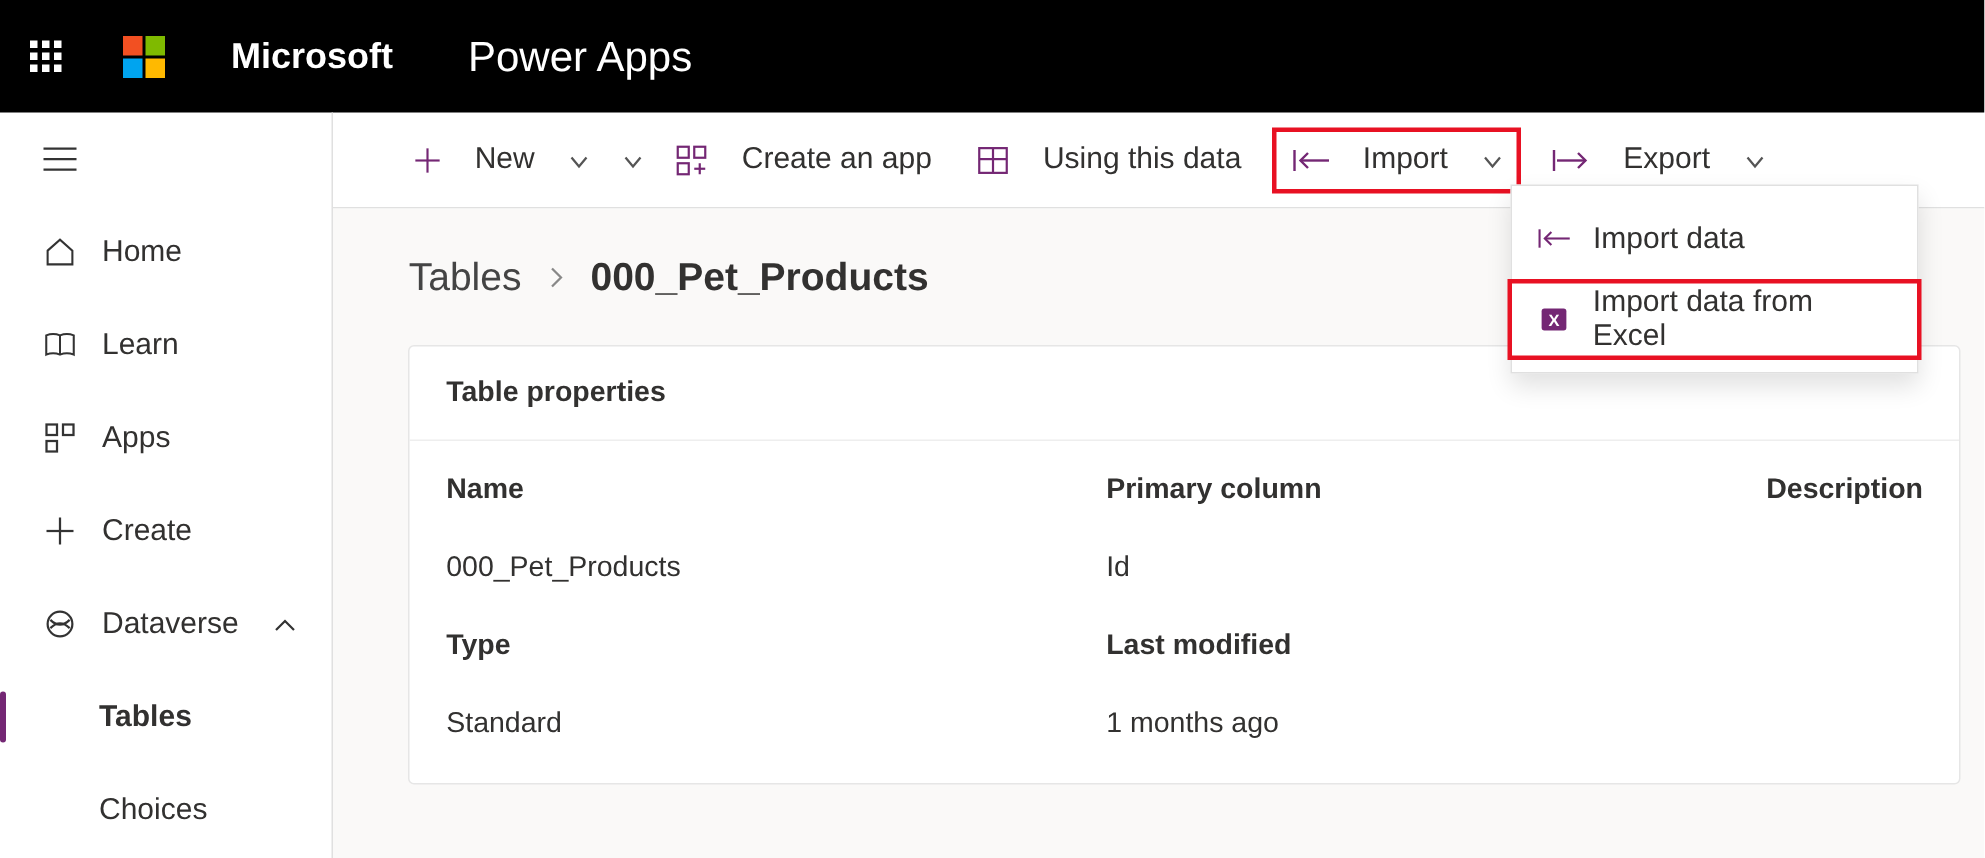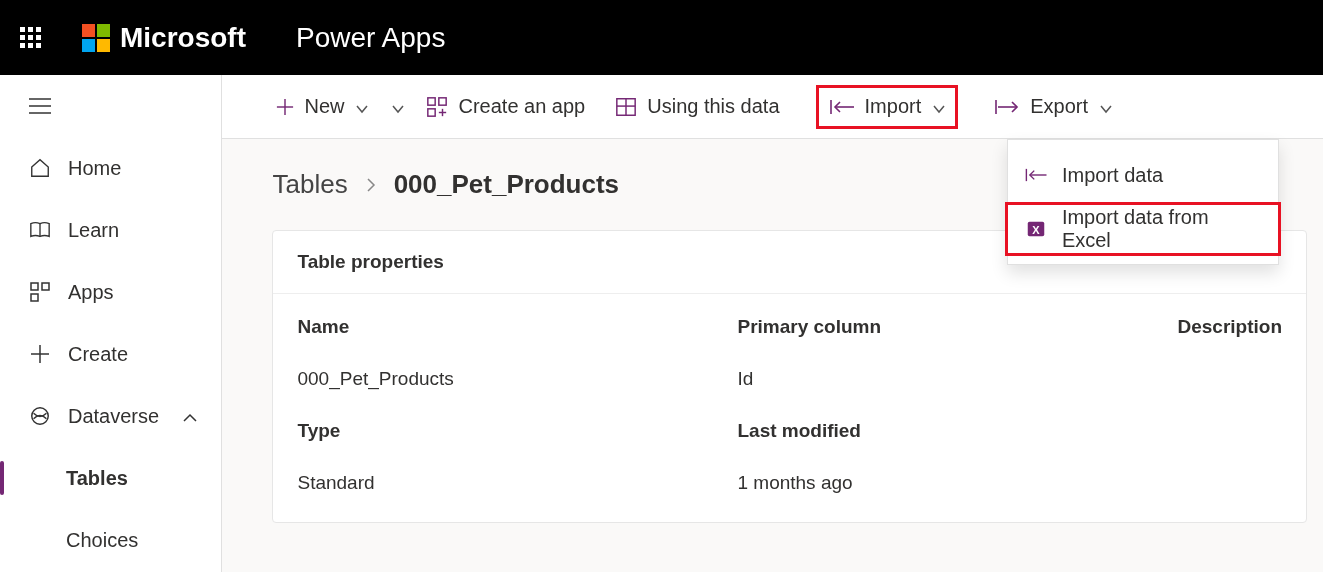--- a/index.html
+++ b/index.html
@@ -8,58 +8,58 @@
   
   .topbar { height: 75px; background: #000; display: flex; align-items: center; padding-left: 20px; }
   .waffle { width: 22px; height: 22px; display: grid; grid-template-columns: repeat(3, 5px); grid-template-rows: repeat(3, 5px); gap: 3px; margin-right: 40px; cursor: pointer; }
   .waffle span { background: #fff; width: 5px; height: 5px; }
   .ms-logo { display: flex; align-items: center; margin-right: 50px; }
   .ms-squares { width: 28px; height: 28px; display: grid; grid-template-columns: 1fr 1fr; grid-template-rows: 1fr 1fr; gap: 2px; margin-right: 10px; }
   .sq-r { background: #f25022; }
   .sq-g { background: #7fba00; }
   .sq-b { background: #00a4ef; }
   .sq-y { background: #ffb900; }
-  .ms-text { color: #fff; font-size: 28px; font-weight: 600; }
+  .ms-text { color: #fff; font-size: 24px; font-weight: 600; margin-left: 34px; }
   .app-title { color: #fff; font-size: 28px; font-weight: 400; }
 
   
   .shell { display: flex; height: calc(572px - 75px); }
   .sidebar { width: 298px; border-right: 1px solid #e0e0e0; padding-top: 12px; }
   .hamburger { width: 48px; height: 38px; display: flex; align-items: center; justify-content: center; margin-left: 16px; cursor: pointer; }
   .hamburger svg { stroke: #333; }
   .nav-item { display: flex; align-items: center; height: 62px; padding-left: 28px; font-size: 20px; color: #323130; cursor: pointer; position: relative; }
   .nav-item .icon { width: 24px; height: 24px; margin-right: 16px; display: flex; align-items: center; justify-content: center; }
   .nav-item .chev { margin-left: auto; margin-right: 24px; }
   .nav-sub { padding-left: 66px; }
   .nav-sub.active { font-weight: 600; }
   .nav-sub.active::before { content: ""; position: absolute; left: 0; top: 14px; bottom: 14px; width: 4px; background: #742774; border-radius: 2px; }
 
   
   .main { flex: 1; display: flex; flex-direction: column; position: relative; }
   .toolbar { height: 64px; border-bottom: 1px solid #e0e0e0; display: flex; align-items: center; padding-left: 40px; gap: 2px; }
-  .tb-btn { display: flex; align-items: center; height: 40px; padding: 0 14px; font-size: 20px; color: #323130; cursor: pointer; gap: 10px; }
+  .tb-btn { display: flex; align-items: center; height: 40px; padding: 0 14px; font-size: 20px; color: #323130; cursor: pointer; gap: 22px; }
   .tb-btn .picon { color: #742774; display:flex; align-items:center;}
   .tb-chev { margin-left: 2px; color: #555; }
-  .tb-highlight { border: 3px solid #e81123; margin: 0 20px; padding: 0 10px; height: 44px; }
+  .tb-highlight { border: 3px solid #e81123; margin: 0 4px; padding: 0 10px; height: 44px; }
 
   .content { padding: 30px 16px 0 50px; background: #faf9f8; flex: 1; }
   .breadcrumb { display: flex; align-items: center; font-size: 26px; margin-bottom: 30px; }
   .bc-parent { color: #444; cursor: pointer; }
   .bc-sep { margin: 0 18px; color: #888; }
   .bc-current { font-weight: 600; }
 
   .card { background: #fff; border: 1px solid #e6e6e6; border-radius: 4px; }
   .card-header { font-size: 19px; font-weight: 600; padding: 20px 24px; border-bottom: 1px solid #eee; }
   .props { display: grid; grid-template-columns: 410px 410px 1fr; padding: 22px 24px 28px 24px; column-gap: 10px; row-gap: 8px; font-size: 19px; gap: 30px; }
   .prop-label { font-weight: 600; }
   .prop-label.right { text-align: right; }
   .prop-value.right { text-align: right; }
 
   
-  .menu { position: absolute; top: 64px; right: 44px; width: 272px; background: #fff; border: 1px solid #e0e0e0; box-shadow: 0 8px 16px rgba(0,0,0,0.12); padding: 8px 0; }
+  .menu { position: absolute; top: 48px; right: 44px; width: 272px; background: #fff; border: 1px solid #e0e0e0; box-shadow: 0 8px 16px rgba(0,0,0,0.12); padding: 8px 0; }
   .menu-item { display: flex; align-items: center; height: 54px; padding: 0 16px; font-size: 20px; color: #323130; gap: 14px; cursor: pointer; }
   .menu-item .micon { width: 24px; display:flex; justify-content:center; }
   .menu-highlight { border: 3px solid #e81123; margin: 0 -3px; }
 
   svg { overflow: visible; }
 </style>
 </head>
 <body>
 
 <div class="topbar">

